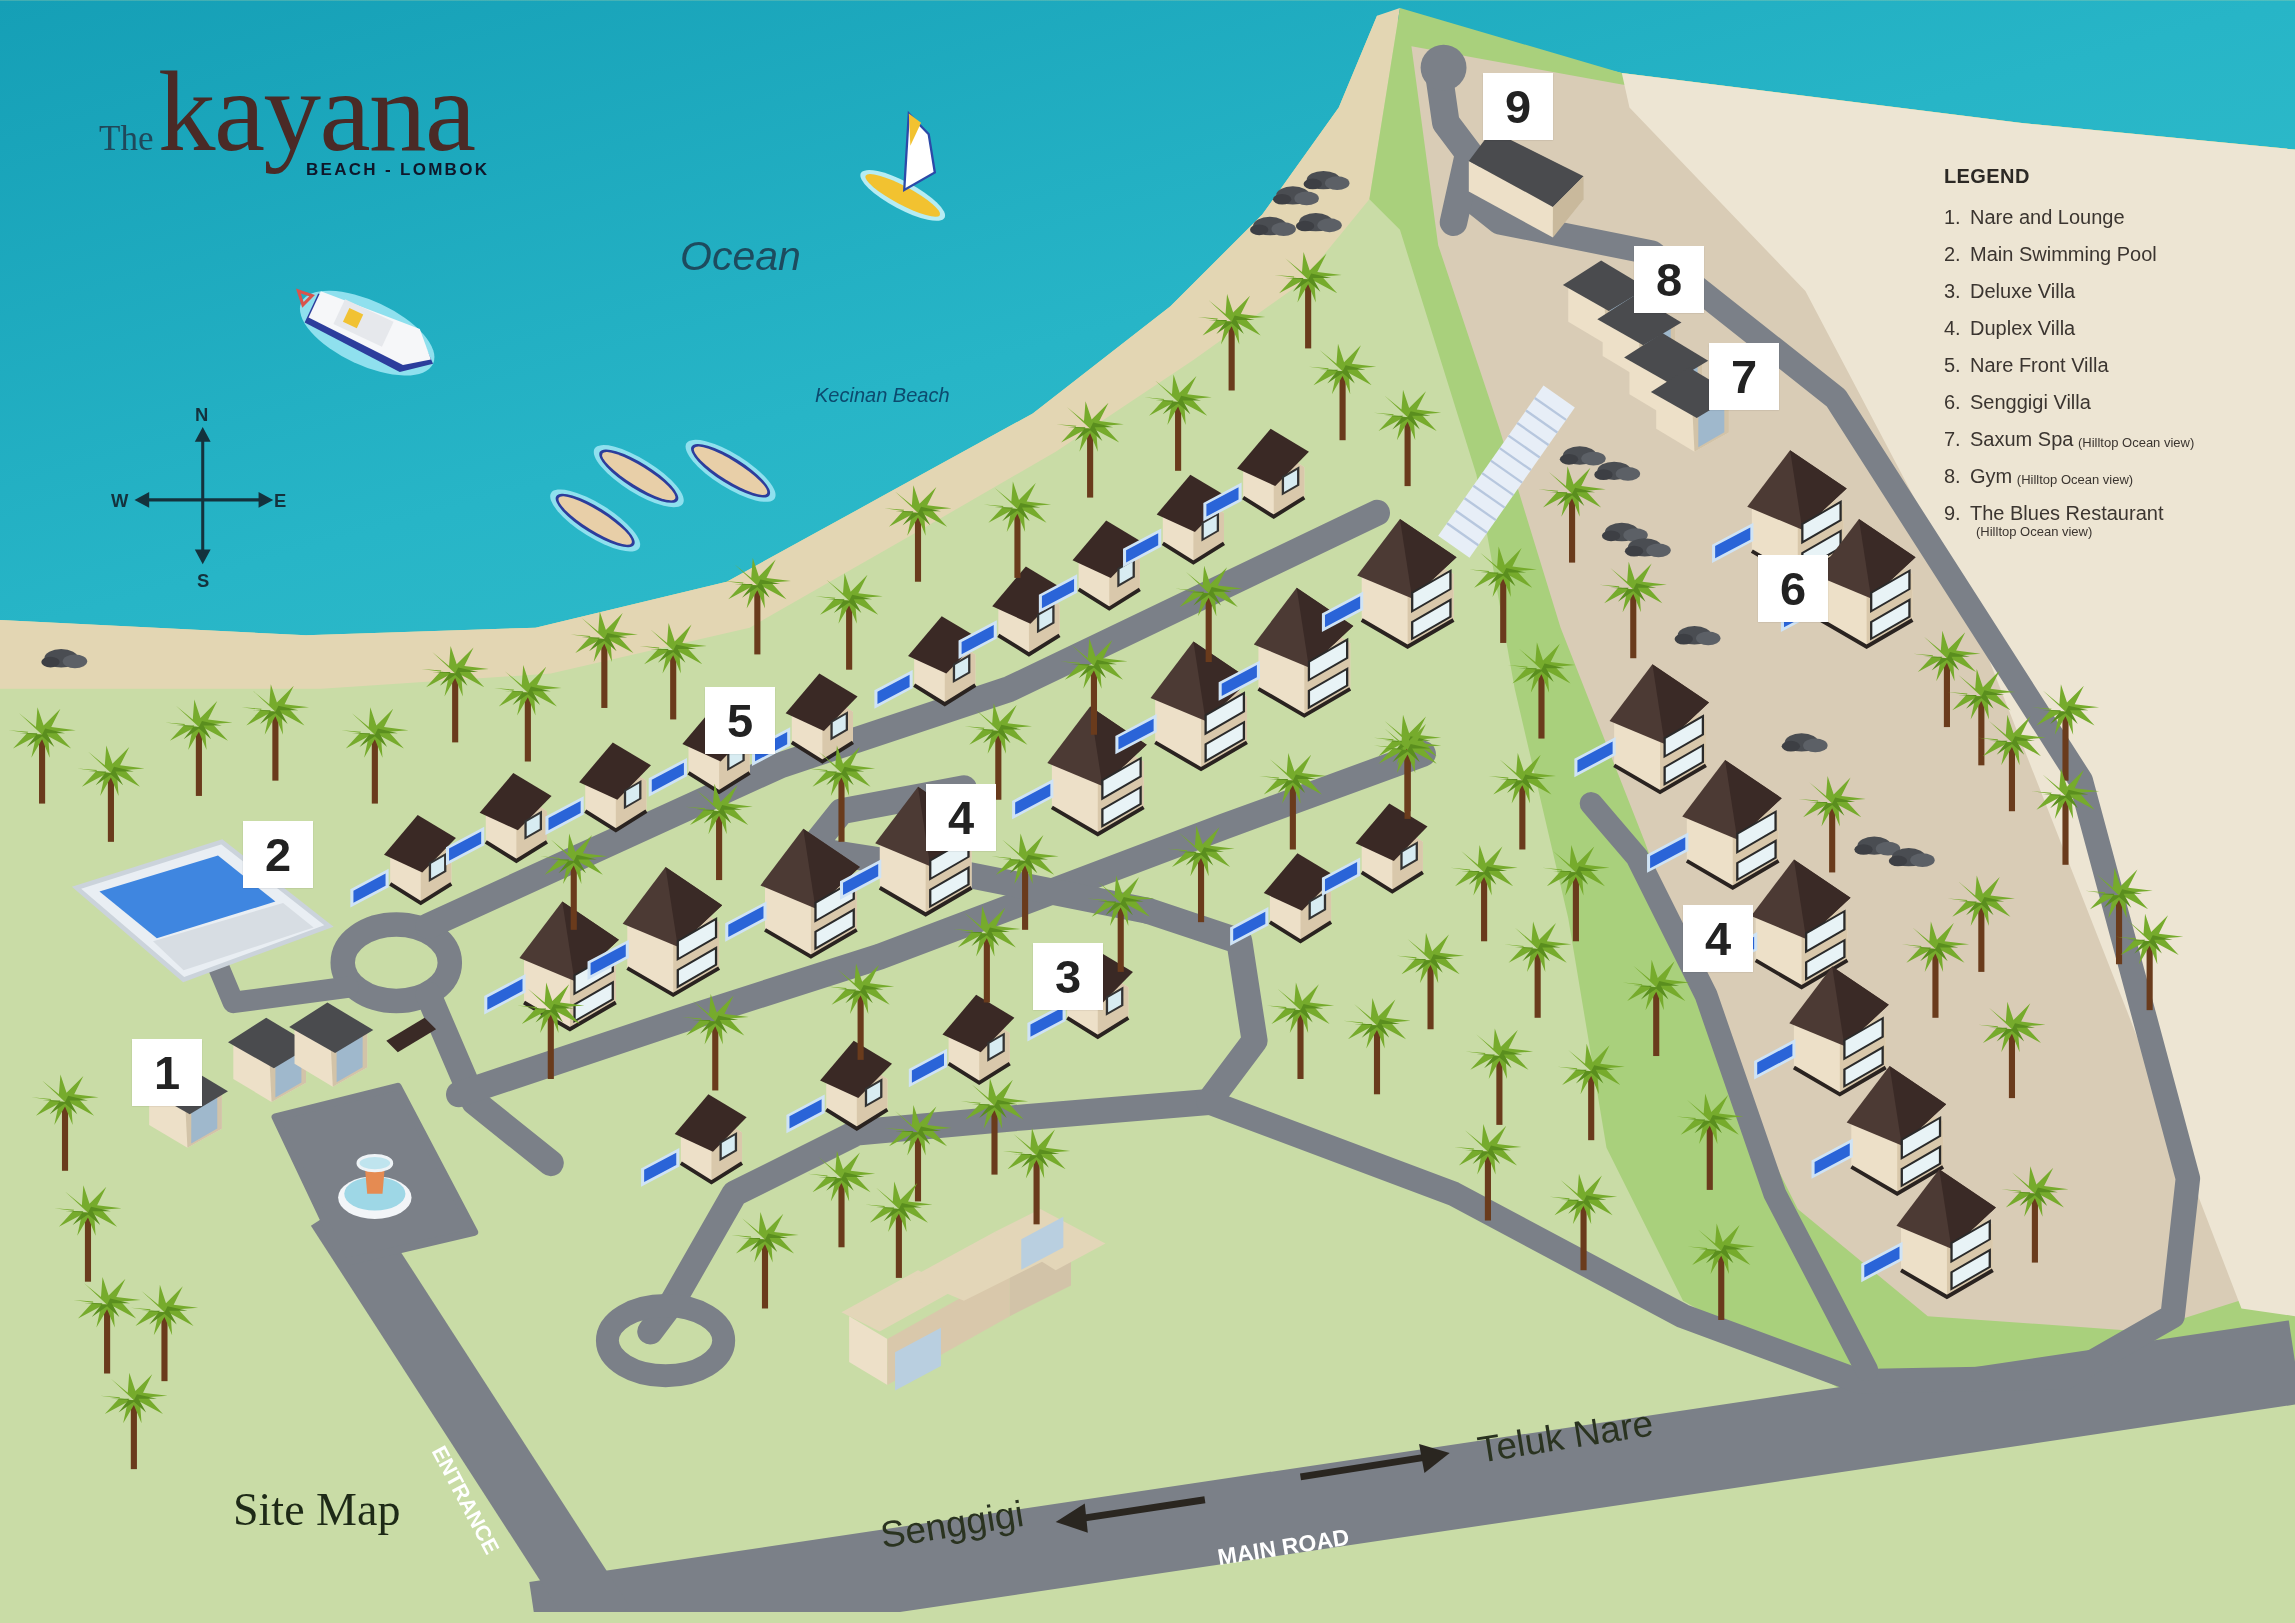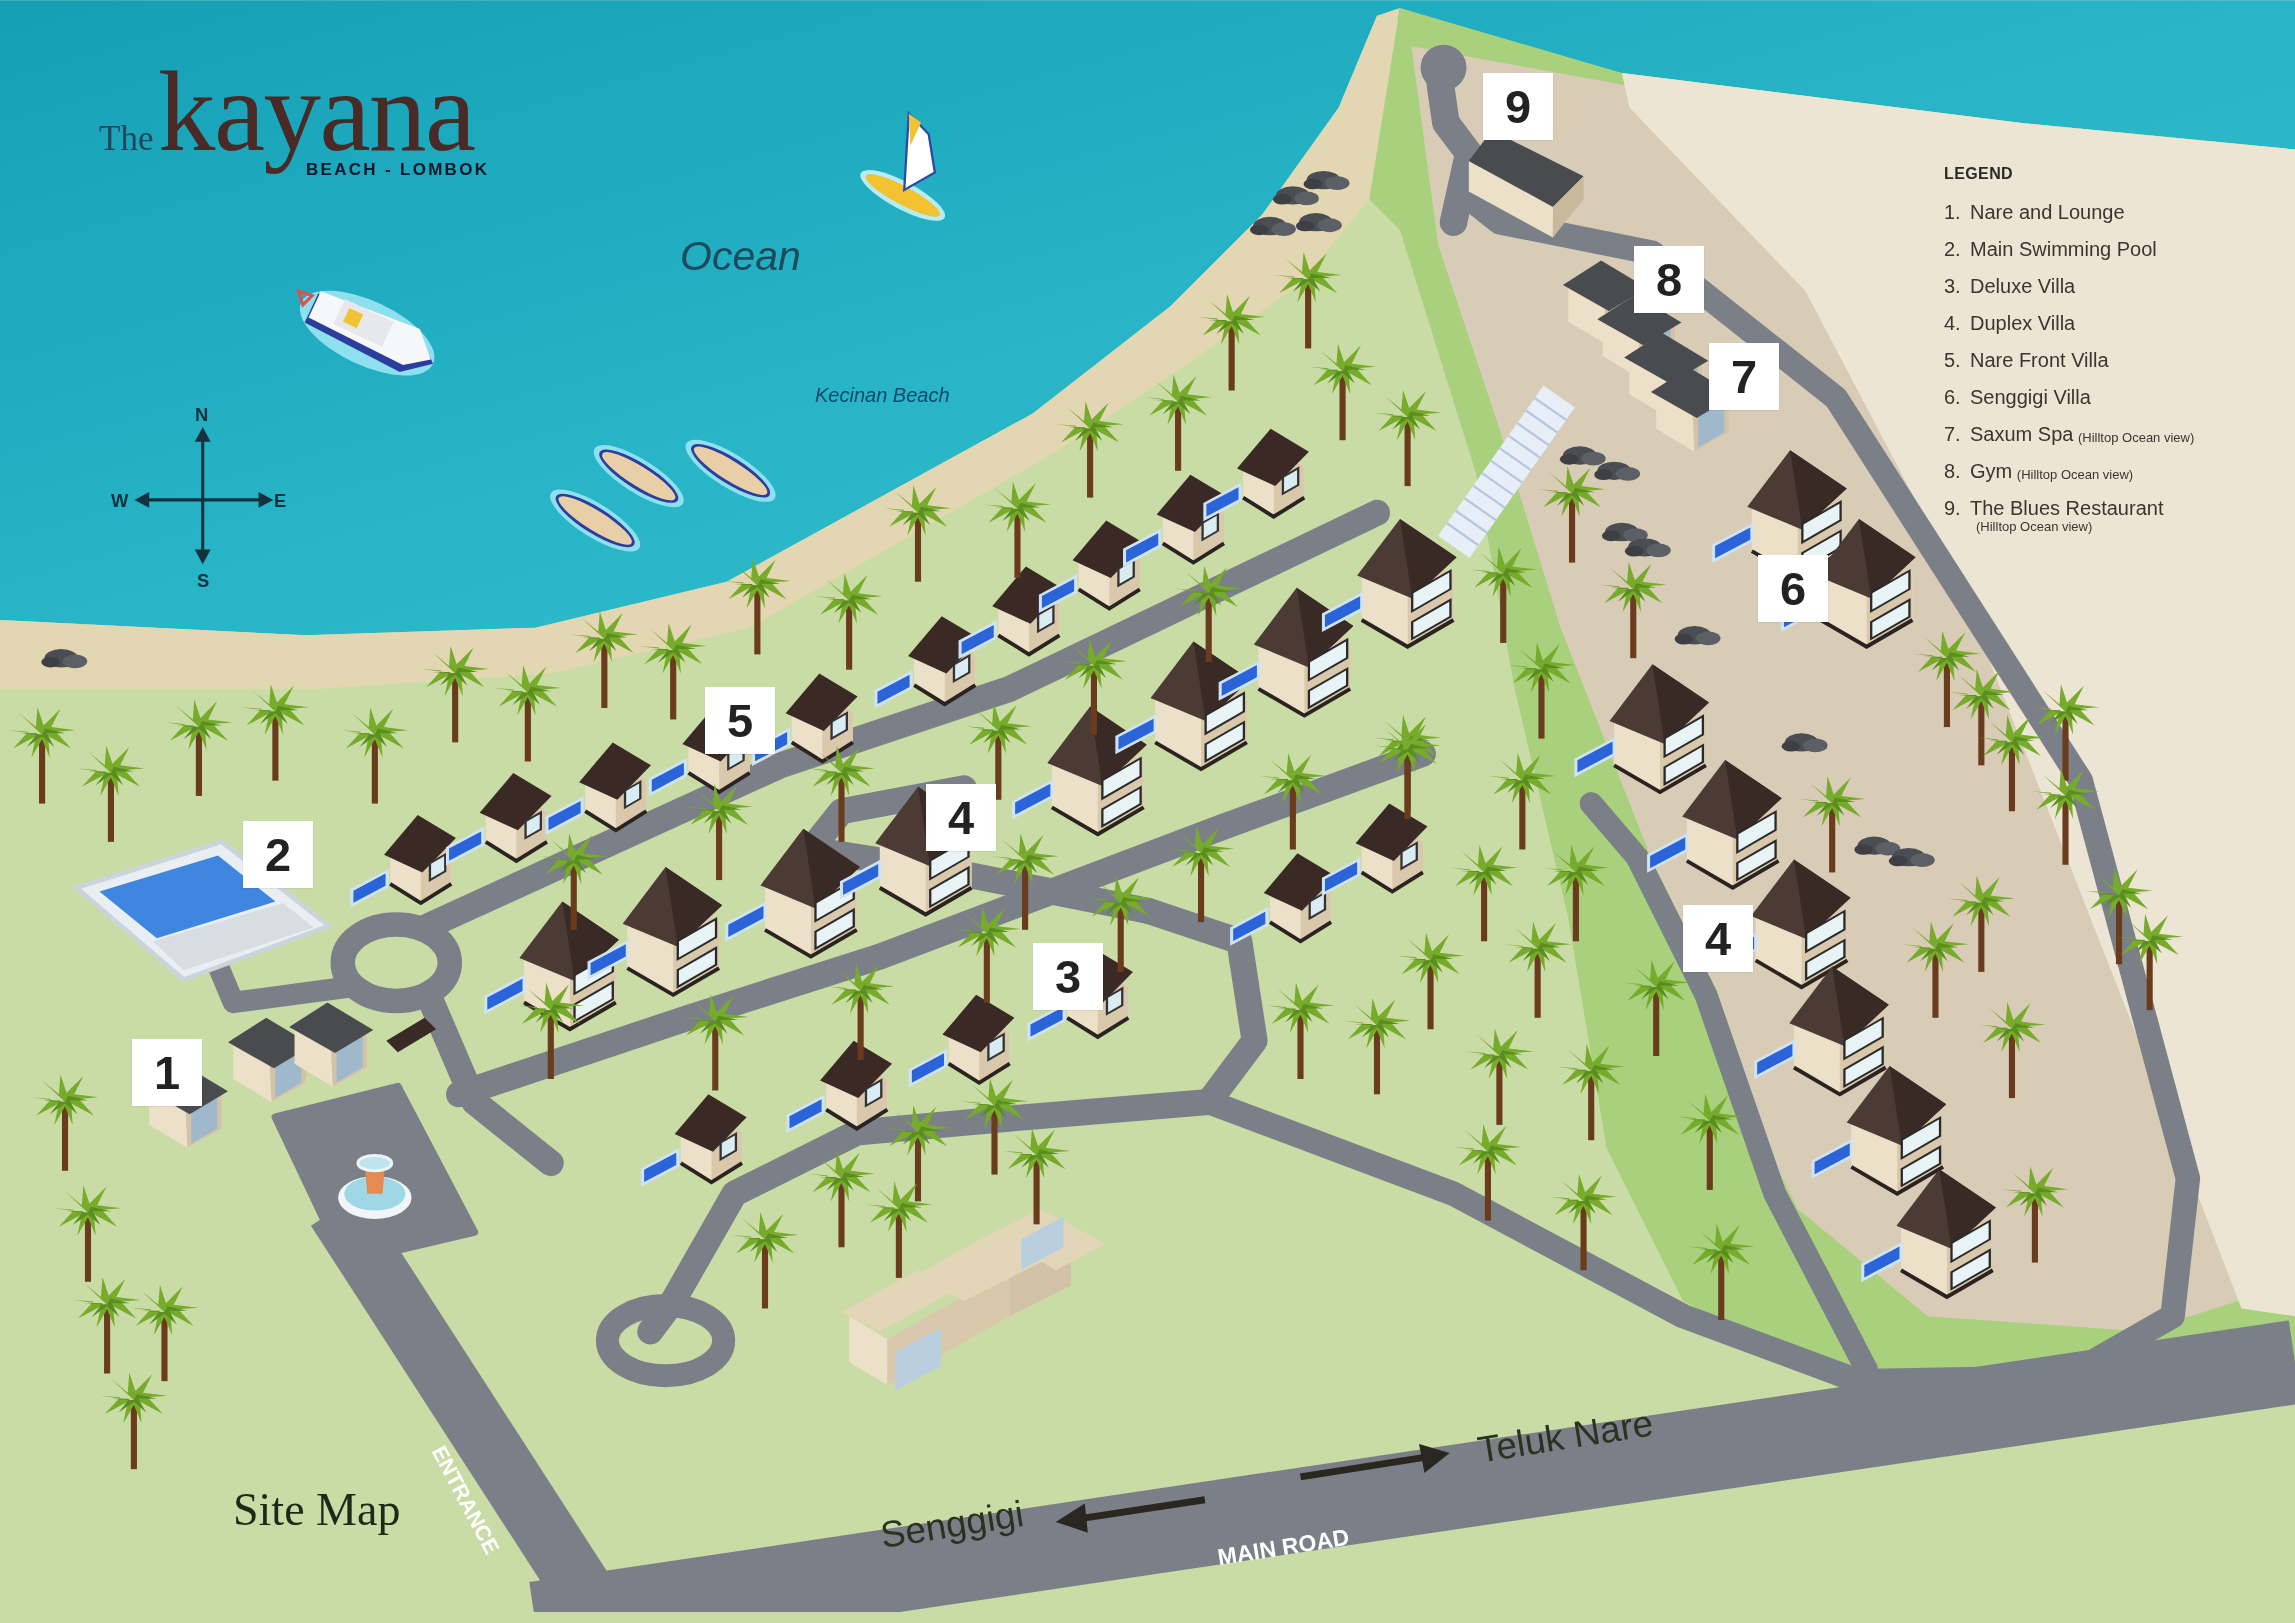--- a/index.html
+++ b/index.html
@@ -8,21 +8,21 @@
   #map-svg{position:absolute;left:0;top:0;width:2295px;height:1624px;}
   .logo{position:absolute;left:99px;top:54px;color:#4a2a26;}
   .logo .the{font-family:"Liberation Serif",serif;font-size:35px;color:#20485a;vertical-align:baseline;margin-right:4.6px;}
   .logo .name{font-family:"Liberation Serif",serif;font-size:115px;line-height:1;letter-spacing:-1.5px;}
   .logo .sub{position:absolute;left:207px;top:106px;font-size:17px;letter-spacing:2.3px;color:#0f172a;font-weight:bold;white-space:nowrap;}
   .ocean-label{position:absolute;left:680px;top:233px;font-size:41px;font-style:italic;color:#1d4b5e;}
   .beach-label{position:absolute;left:815px;top:384px;font-size:20px;font-style:italic;color:#0c4a6e;}
   .compass-letter{position:absolute;font-size:18.4px;font-weight:bold;color:#14323d;}
   .marker{position:absolute;width:70px;height:67px;background:#fff;display:flex;align-items:center;justify-content:center;font-size:47px;font-weight:bold;color:#222;cursor:pointer;box-shadow:0 0.8px 1.5px rgba(0,0,0,.15);}
   .legend{position:absolute;left:1944px;top:165px;color:#3b3530;}
-  .legend h3{margin:0 0 10.7px 0;font-size:16px;font-weight:bold;color:#2c2925;letter-spacing:0.4px;}
+  .legend h3{margin:0 0 10.7px 0;font-size:20px;font-weight:bold;color:#2c2925;letter-spacing:0.4px;}
   .legend .item{font-size:20px;line-height:37px;display:flex;white-space:nowrap;cursor:pointer;}
   .legend .num{width:26px;}
   .legend .note{font-size:13px;margin-left:4.6px;position:relative;top:3.1px;}
   .legend .note-block{font-size:13px;margin-left:32px;margin-top:-9.2px;line-height:17px;}
   .sitemap{position:absolute;left:233px;top:1439px;font-family:"Liberation Serif",serif;font-size:46px;color:#1e2a17;margin-top:44px;}
   .road-text{position:absolute;color:#fff;font-weight:bold;font-size:23px;white-space:nowrap;}
   .dir-text{position:absolute;font-size:37px;color:#2a3320;white-space:nowrap;}
 </style>
 </head>
 <body>

